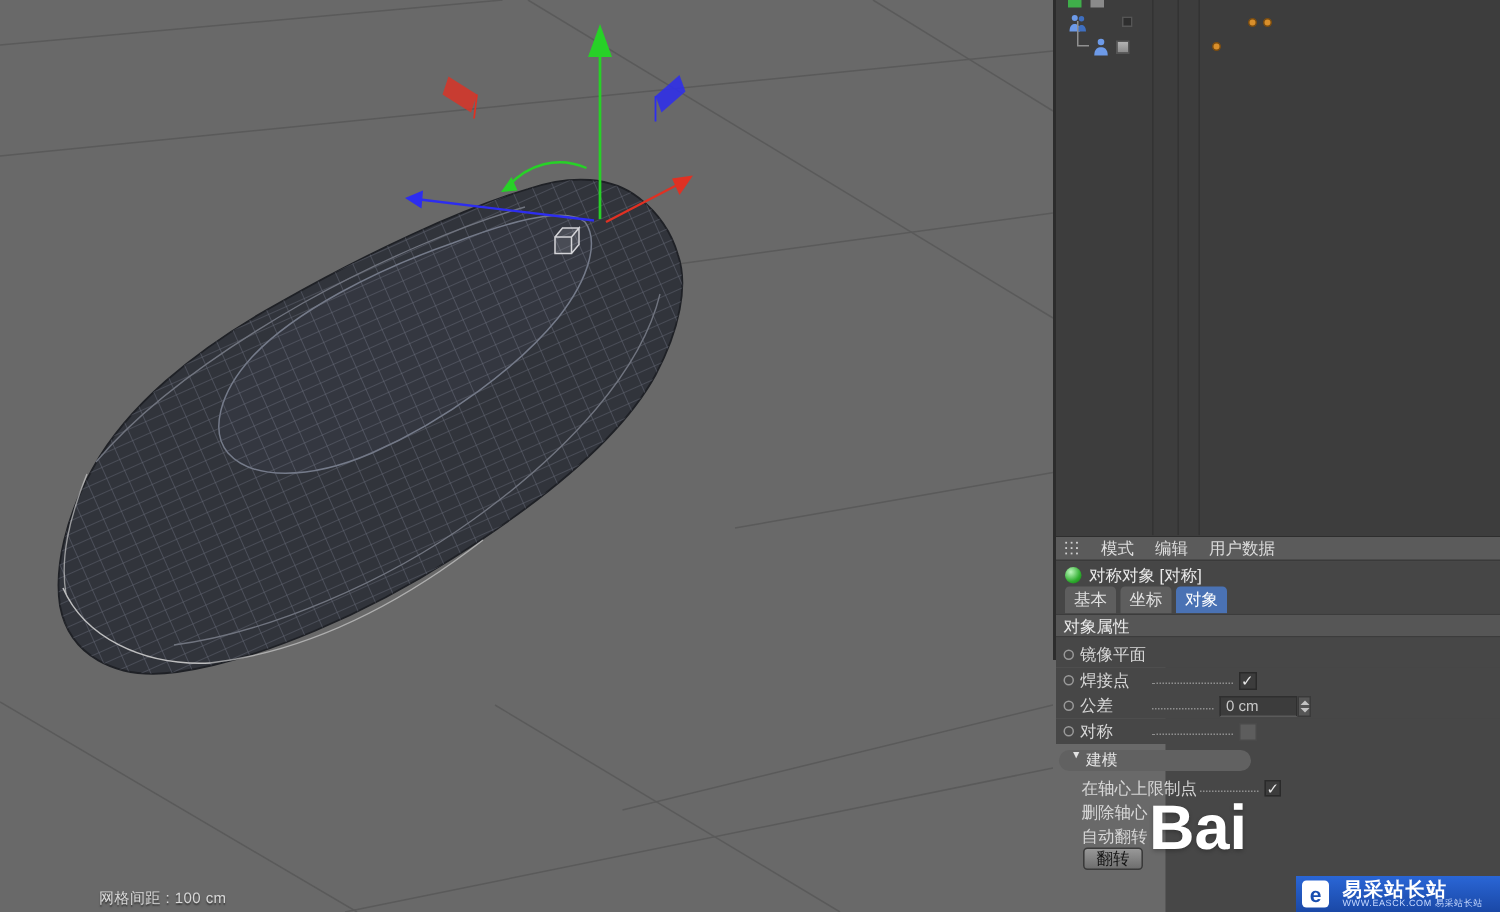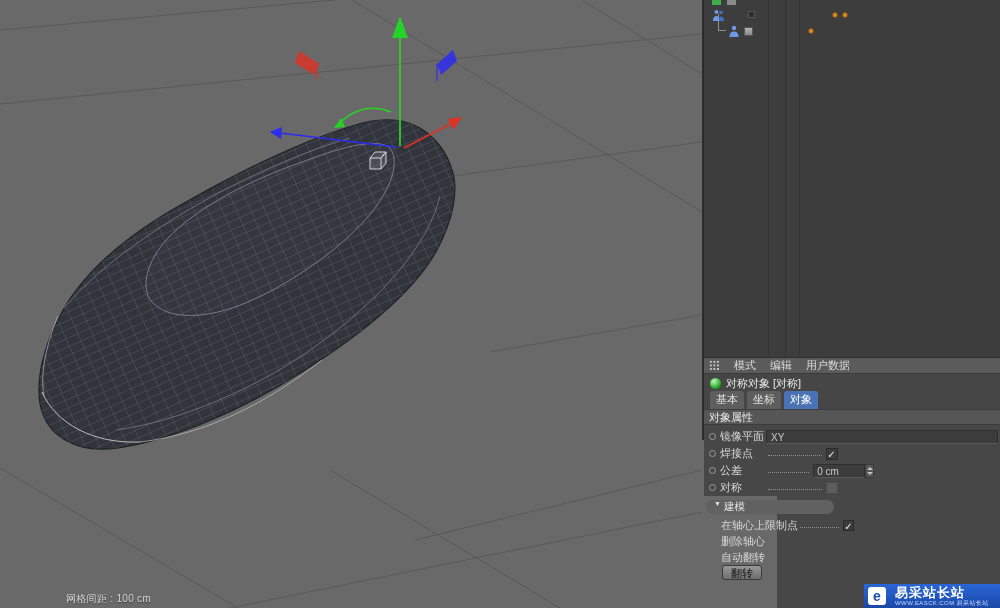--- a/index.html
+++ b/index.html
@@ -216,21 +216,20 @@
         <span class="tab">基本</span>
         <span class="tab">坐标</span>
         <span class="tab active">对象</span>
       </div>
 
       <div class="section-row">对象属性</div>
 
       <div class="prow" style="top:428px">
         <span class="kf"></span>
         <span class="plabel">镜像平面</span>
-        <div class="dd">XY</div>
       </div>
 
       <div class="prow" style="top:445px">
         <span class="kf"></span>
         <span class="plabel">焊接点</span>
         <span class="leader"></span>
         <span class="cb">✓</span>
         <span class="spacer" style="flex:3"></span>
       </div>
 
@@ -268,20 +267,21 @@
         <span class="glabel">删除轴心</span>
       </div>
       <div class="gitem" style="top:549px">
         <span class="glabel">自动翻转</span>
       </div>
 
       <div class="flip-btn">翻转</div>
     </div>
   </div>
 
+  <div class="wm-bai">Bai</div>
 
   <div class="badge">
     <div class="logo">e</div>
     <div class="btxt">
       <div class="btitle">易采站长站</div>
       <div class="bsub">WWW.EASCK.COM 易采站长站</div>
     </div>
   </div>
 
 </div>

